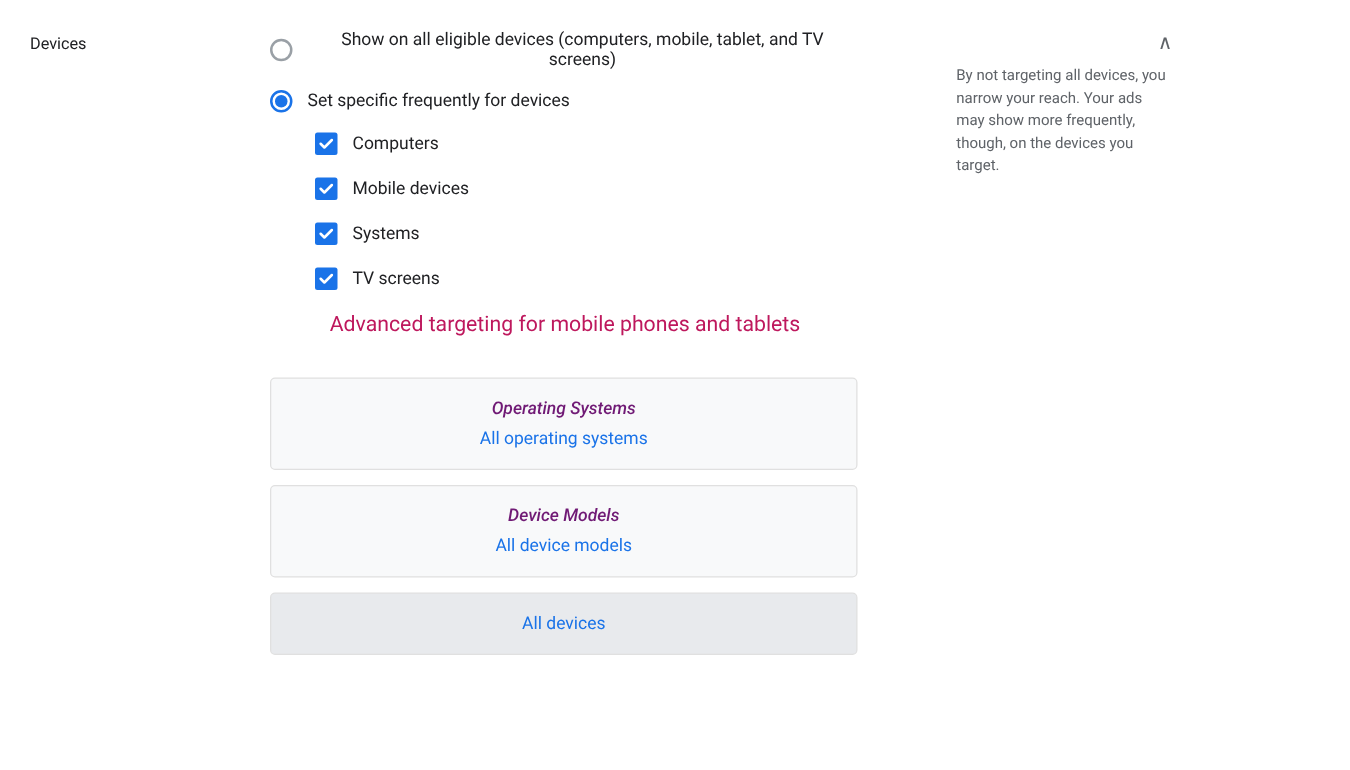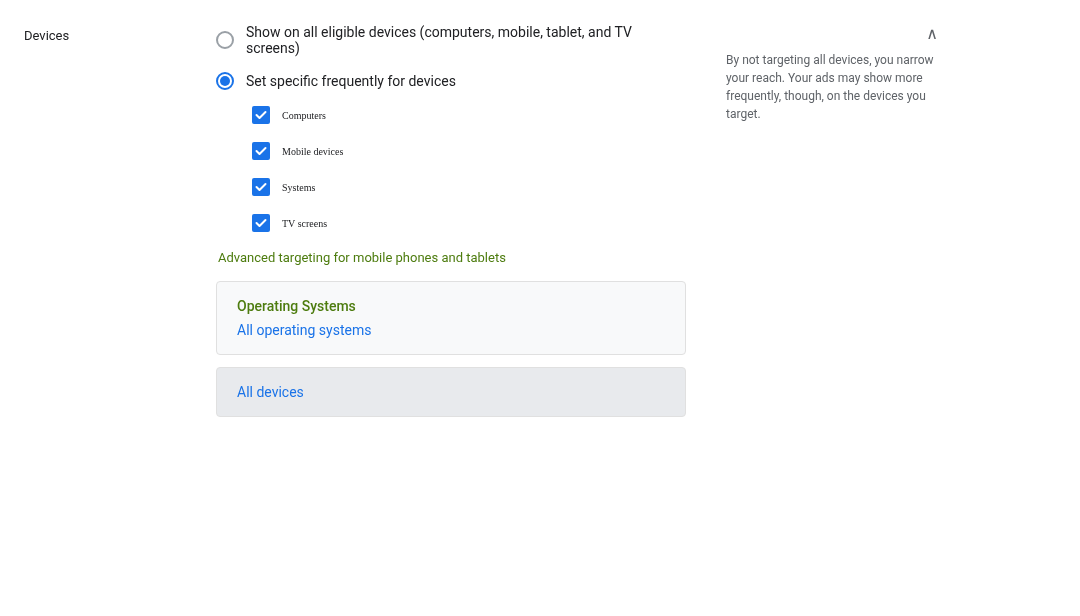--- a/index.html
+++ b/index.html
@@ -24,32 +24,34 @@
       width: 200px;
       padding: 8px 24px;
       font-size: 13px;
       color: #202124;
       flex-shrink: 0;
     }
 
     .main-content {
       flex: 1;
       padding: 4px 16px;
+      text-align: center;
     }
 
     .info-panel {
       width: 260px;
       padding: 4px 24px;
       flex-shrink: 0;
     }
 
     .info-panel-text {
       font-size: 12px;
       color: #5f6368;
       line-height: 1.5;
+      margin-left: 39px;
     }
 
     .collapse-icon {
       margin-left: 8px;
       color: #5f6368;
       cursor: pointer;
       font-size: 16px;
     }
 
     .info-panel-header {
@@ -120,52 +122,52 @@
       align-items: center;
       justify-content: center;
     }
 
     .checkbox-box svg {
       width: 12px;
       height: 12px;
     }
 
     .checkbox-label {
-      font-size: 10px;
-      color: #202124;
-      font-family: Liberation Serif, serif;
+      font-size: 14px;
+      color: #202124;
     }
 
     
     .advanced-label {
-      font-size: 13px;
-      color: #4d7c0f;
-      margin-bottom: 16px;
+      font-size: 17px;
+      color: #be185d;
+      margin-bottom: 32px;
       margin-left: 2px;
     }
 
     
     .card {
       border: 1px solid #e0e0e0;
       border-radius: 4px;
       background: #f8f9fa;
       padding: 16px 20px;
       margin-bottom: 12px;
       width: 470px;
     }
 
     .card.active {
       background: #e8eaed;
     }
 
     .card-title {
       font-size: 14px;
       font-weight: 500;
-      color: #4d7c0f;
+      color: #701a75;
       margin-bottom: 8px;
+      font-style: italic;
     }
 
     .card-link {
       font-size: 14px;
       color: #1a73e8;
       cursor: pointer;
       text-decoration: none;
     }
   </style>
 </head>
@@ -229,20 +231,24 @@
 
     </div>
 
     <div class="advanced-label">Advanced targeting for mobile phones and tablets</div>
 
     <div class="card">
       <div class="card-title">Operating Systems</div>
       <a class="card-link">All operating systems</a>
     </div>
 
+    <div class="card">
+      <div class="card-title">Device Models</div>
+      <a class="card-link">All device models</a>
+    </div>
 
     <div class="card active">
       <a class="card-link">All devices</a>
     </div>
 
   </div>
 
   <div class="info-panel">
     <div class="info-panel-header">
       <span class="collapse-icon">∧</span>

